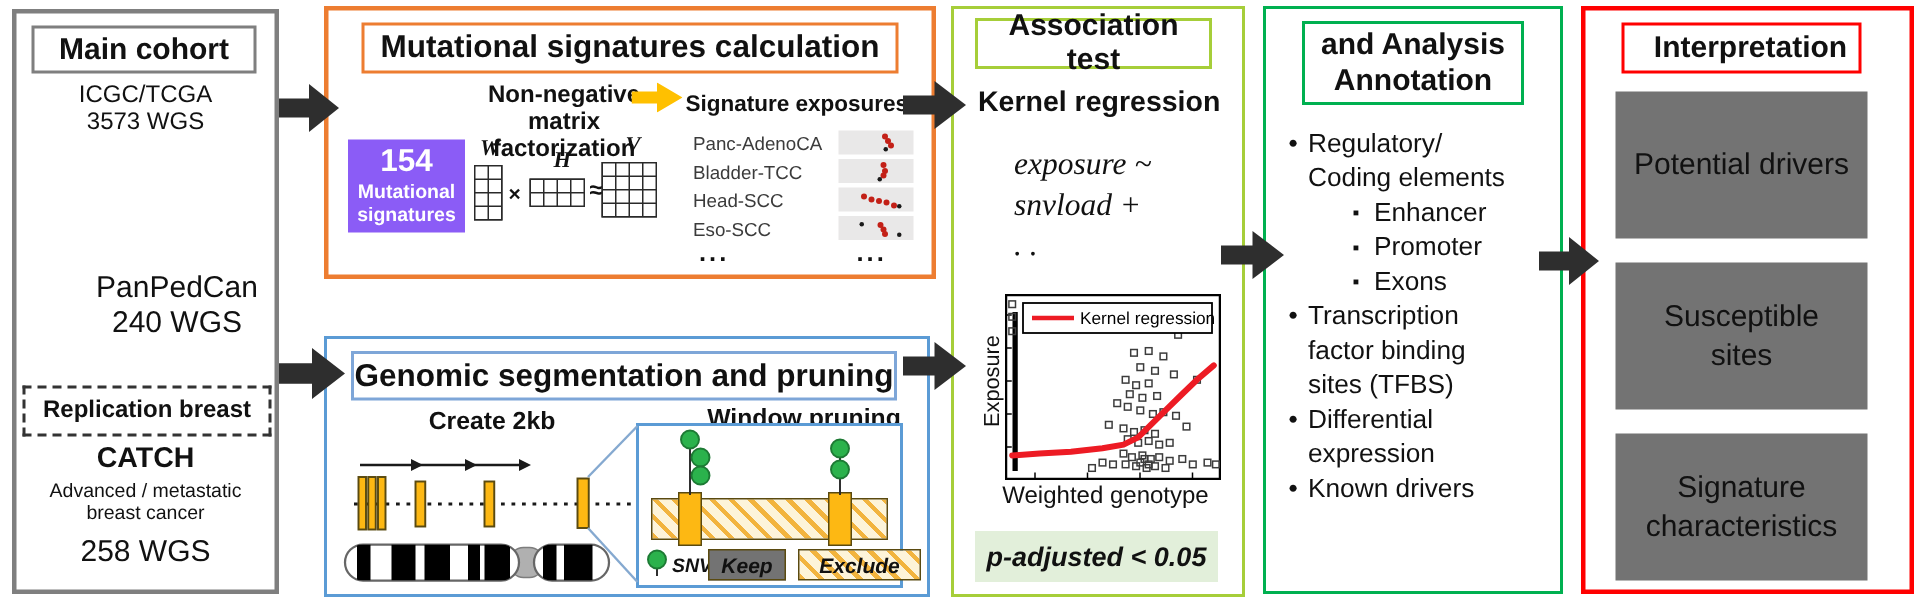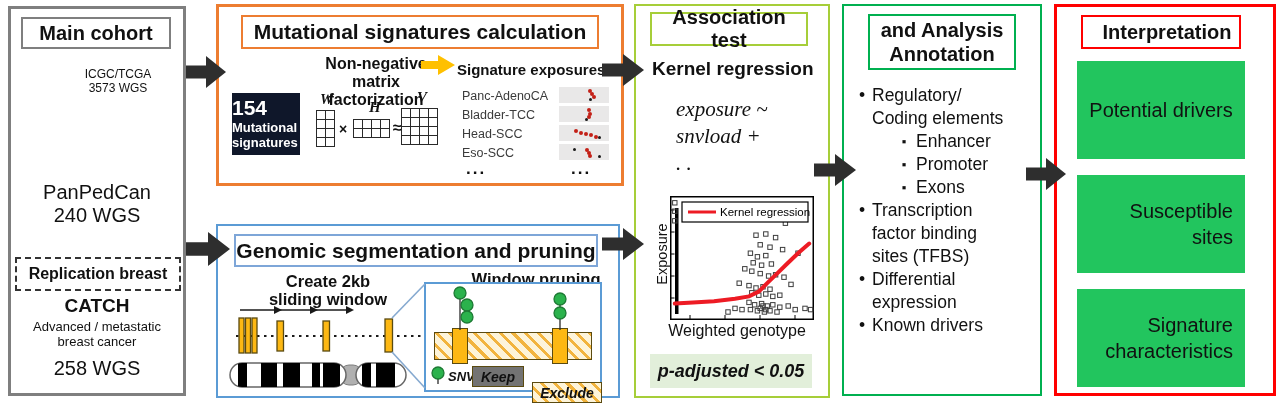--- a/index.html
+++ b/index.html
@@ -20,22 +20,22 @@
   
   .barrow{position:absolute;}
   .barrow svg{display:block;width:100%;height:100%;}
 
   
   .p-orange{left:216px;top:4px;width:408px;height:182px;border:3px solid #ED7D31;}
   .p-orange .titlebox{left:22px;top:8px;width:358px;height:34px;border:2.5px solid #ED7D31;font-size:21px;}
   .nmf-label{position:absolute;left:92px;top:48px;width:130px;text-align:center;
              font-weight:bold;font-size:16px;line-height:18px;}
   .sig-exp-title{position:absolute;left:238px;top:54px;width:160px;font-weight:bold;font-size:15px;}
-  .box154{position:absolute;left:13px;top:86px;width:68px;height:62px;background:#0f172a;color:#fff;
-          font-weight:bold;}
+  .box154{position:absolute;left:13px;top:86px;width:78px;height:62px;background:#8b5cf6;color:#fff;
+          text-align:center;font-weight:bold;}
   .box154 .n{font-size:21px;line-height:24px;margin-top:3px;}
   .box154 .t{font-size:13px;line-height:15px;}
   .mlabel{position:absolute;font-family:"Liberation Serif",serif;font-style:italic;font-size:15px;font-weight:bold;}
   .mop{position:absolute;font-size:14px;font-weight:bold;}
   .mgrid{position:absolute;display:grid;gap:1px;background:#2a2a2a;border:1.5px solid #2a2a2a;}
   .mgrid i{background:#fff;width:8px;height:8px;}
   .exp-row{position:absolute;left:243px;width:150px;height:17px;}
   .exp-label{position:absolute;left:0;top:2px;font-size:12.5px;color:#3b3b3b;}
   .exp-spark{position:absolute;left:97px;top:0;width:50px;height:16px;background:#e9e8e8;}
   .exp-spark s{position:absolute;border-radius:50%;}
@@ -50,22 +50,22 @@
             font-size:16.5px;line-height:18px;}
   .wp-label{position:absolute;left:238px;top:44px;width:160px;text-align:center;font-weight:bold;font-size:16.5px;}
   .inset{position:absolute;left:206px;top:56px;width:178px;height:110px;border:2.5px solid #5B9BD5;
          background:#fff;box-sizing:border-box;}
   .hatch{background:repeating-linear-gradient(45deg,#f2b43e 0 3px,#fdf4d9 3px 9px);}
   .hbar{position:absolute;left:8px;top:48px;width:158px;height:28px;border:1.5px solid #5a4a10;box-sizing:border-box;}
   .winkeep{position:absolute;top:44px;width:16px;height:36px;background:#FDB813;border:1.5px solid #5a4a10;box-sizing:border-box;}
   .ileg-label{position:absolute;font-weight:bold;font-style:italic;font-size:13px;}
   .keepbox{position:absolute;left:46px;top:82px;width:52px;height:21px;background:#737373;border:1.5px solid #5a4a10;
            display:flex;align-items:center;justify-content:center;font-weight:bold;font-style:italic;font-size:14px;box-sizing:border-box;}
-  .exclbox{position:absolute;left:106px;top:82px;width:70px;height:21px;border:1.5px solid #5a4a10;
-           display:flex;align-items:center;justify-content:center;font-weight:bold;font-style:italic;font-size:14px;box-sizing:border-box;margin-top:16px;}
+  .exclbox{position:absolute;left:106px;top:82px;width:82px;height:21px;border:1.5px solid #5a4a10;
+           display:flex;align-items:center;justify-content:center;font-weight:bold;font-style:italic;font-size:14px;box-sizing:border-box;}
 
   
   .p-assoc{left:634px;top:4px;width:196px;height:394px;border:2.5px solid #A6CE39;padding-left:18px;}
   .p-assoc .titlebox{left:14px;top:6px;width:158px;height:34px;border:2.5px solid #A6CE39;font-size:20px;}
   .kernel-h{position:absolute;left:16px;top:52px;font-weight:bold;font-size:19px;}
   .formula{position:absolute;left:40px;top:90px;font-family:"Liberation Serif",serif;font-style:italic;
            font-size:21px;line-height:27px;}
   .plotwrap{position:absolute;left:18px;top:188px;width:166px;height:150px;}
   .ylab{position:absolute;left:-42px;top:52px;width:100px;text-align:center;font-size:14.5px;
         transform:rotate(-90deg);}
@@ -79,38 +79,38 @@
                      font-size:20px;line-height:24px;}
   .blist{position:absolute;left:8px;top:78px;width:186px;font-size:17.5px;line-height:23px;}
   .bullet{display:flex;}
   .bullet .marker{flex:0 0 20px;text-align:center;}
   .bullet.level2{padding-left:40px;}
   .bullet.level2 .marker{flex:0 0 24px;font-size:13px;}
 
   
   .p-interp{left:1054px;top:4px;width:222px;height:392px;border:3px solid #FF0000;}
   .p-interp .titlebox{left:24px;top:8px;width:160px;height:34px;border:2.5px solid #FF0000;font-size:20px;padding-left:12px;}
-  .pink-box{position:absolute;left:20px;width:168px;height:98px;background:#22c55e;
-            display:flex;align-items:center;justify-content:center;text-align:right;
+  .pink-box{position:absolute;left:20px;width:168px;height:98px;background:#737373;
+            display:flex;align-items:center;justify-content:center;text-align:center;
             font-size:20px;line-height:26px;padding:0 12px;box-sizing:border-box;}
 
   .overlay{position:absolute;left:0;top:0;pointer-events:none;}
 </style>
 </head>
 <body>
 
 <div class="canvas">
 
   <div class="panel p-gray">
     <div class="titlebox">Main cohort</div>
-    <div class="abs ctr" style="top:58px;font-size:12px;margin-left:21px;">
+    <div class="abs ctr" style="top:46px;font-size:16px;">
       <div>ICGC/TCGA</div>
       <div>3573 WGS</div>
     </div>
-    <div class="abs ctr" style="top:172px;font-size:20px;">
+    <div class="abs ctr" style="top:172px;font-size:20px;margin-left:21px;">
       <div>PanPedCan</div>
       <div>240 WGS</div>
     </div>
     <div class="dashedbox">Replication breast</div>
     <div class="abs ctr" style="top:286px;font-size:19px;font-weight:bold;">CATCH</div>
     <div class="abs ctr" style="top:310px;font-size:13px;line-height:15px;">
       <div>Advanced / metastatic</div>
       <div>breast cancer</div>
     </div>
     <div class="abs ctr" style="top:348px;font-size:20px;">258 WGS</div>
@@ -221,21 +221,20 @@
         </div>
       </div>
     <div class="dots" style="left:247px;top:152px;">...</div>
     <div class="dots" style="left:352px;top:152px;">...</div>
   </div>
 
   <div class="panel p-blue">
     <div class="titlebox">Genomic segmentation and pruning</div>
     <div class="sw-label">
       <div>Create 2kb</div>
-      <div>sliding window</div>
     </div>
 
     <svg class="abs" style="left:16px;top:78px;" width="200" height="60">
       <line x1="6" y1="6" x2="116" y2="6" stroke="#1a1a1a" stroke-width="1.6"></line>
       <polygon points="40,2 48,6 40,10" fill="#1a1a1a"></polygon>
       <polygon points="76,2 84,6 76,10" fill="#1a1a1a"></polygon>
       <polygon points="112,2 120,6 112,10" fill="#1a1a1a"></polygon>
       <line x1="2" y1="32" x2="196" y2="32" stroke="#1a1a1a" stroke-width="2" stroke-dasharray="2.5,4.5"></line>
       <g stroke="#5a4a10" stroke-width="1.3" fill="#FDB813">
         <rect x="5" y="14" width="5" height="35"></rect>

